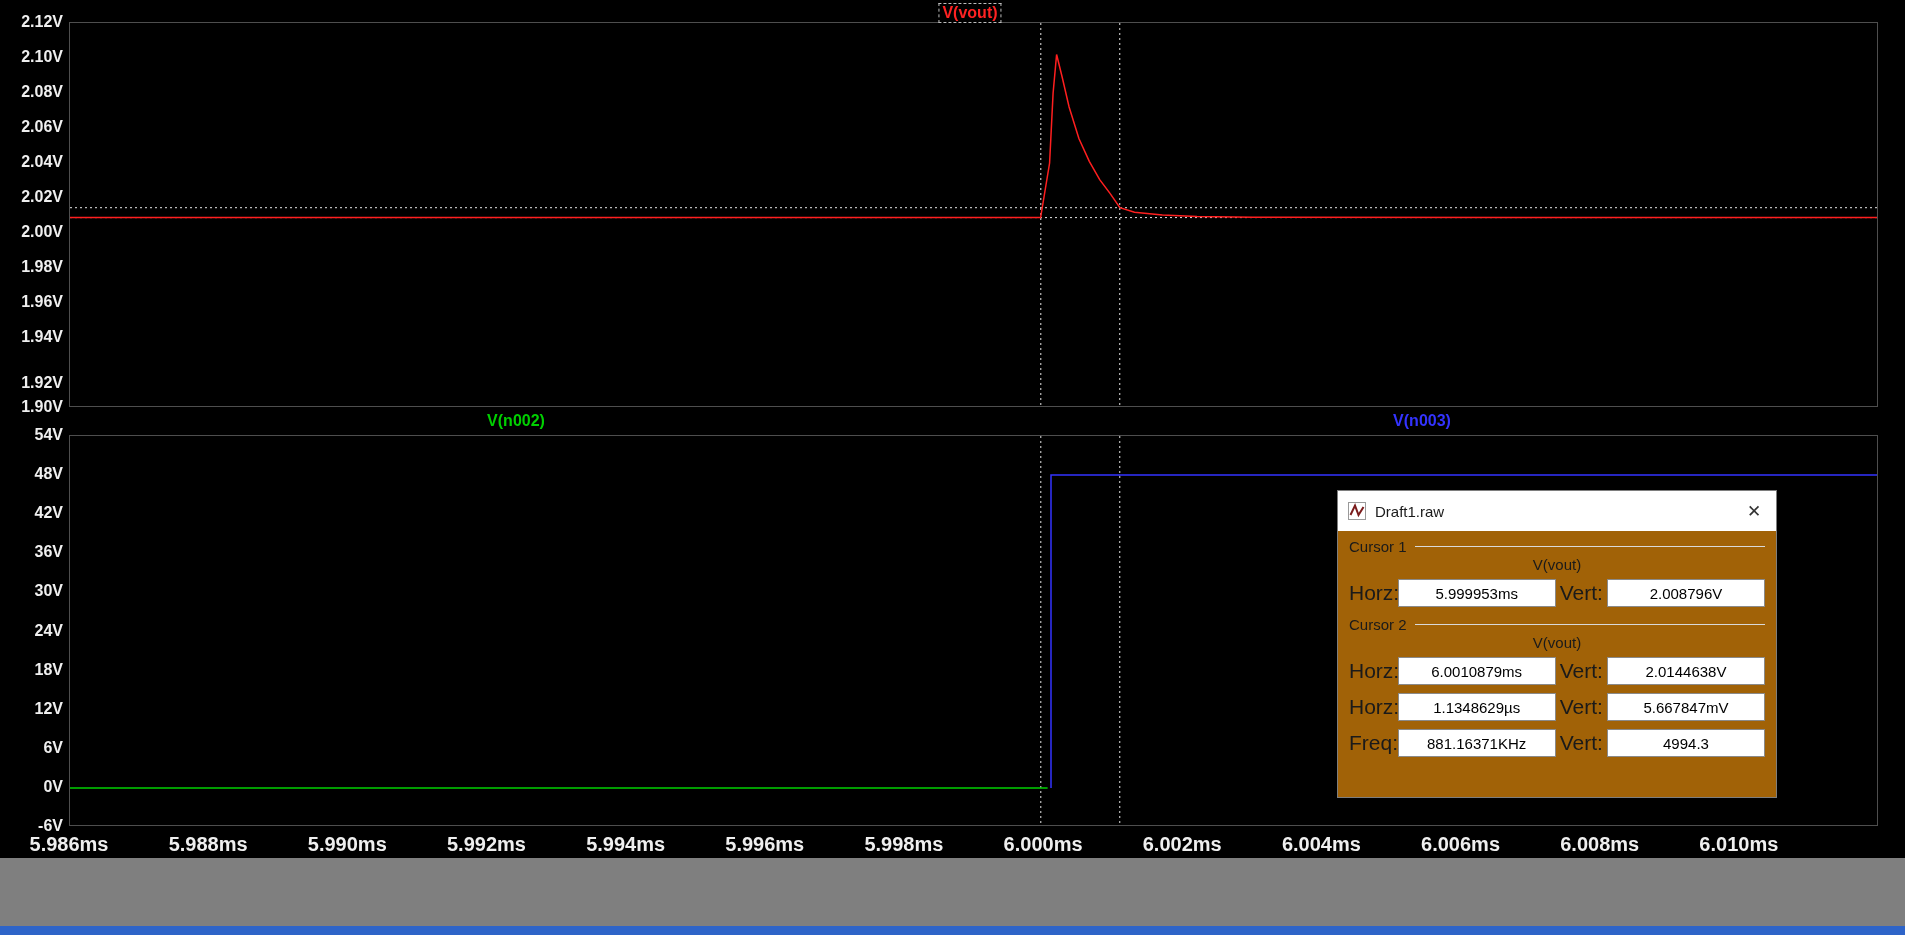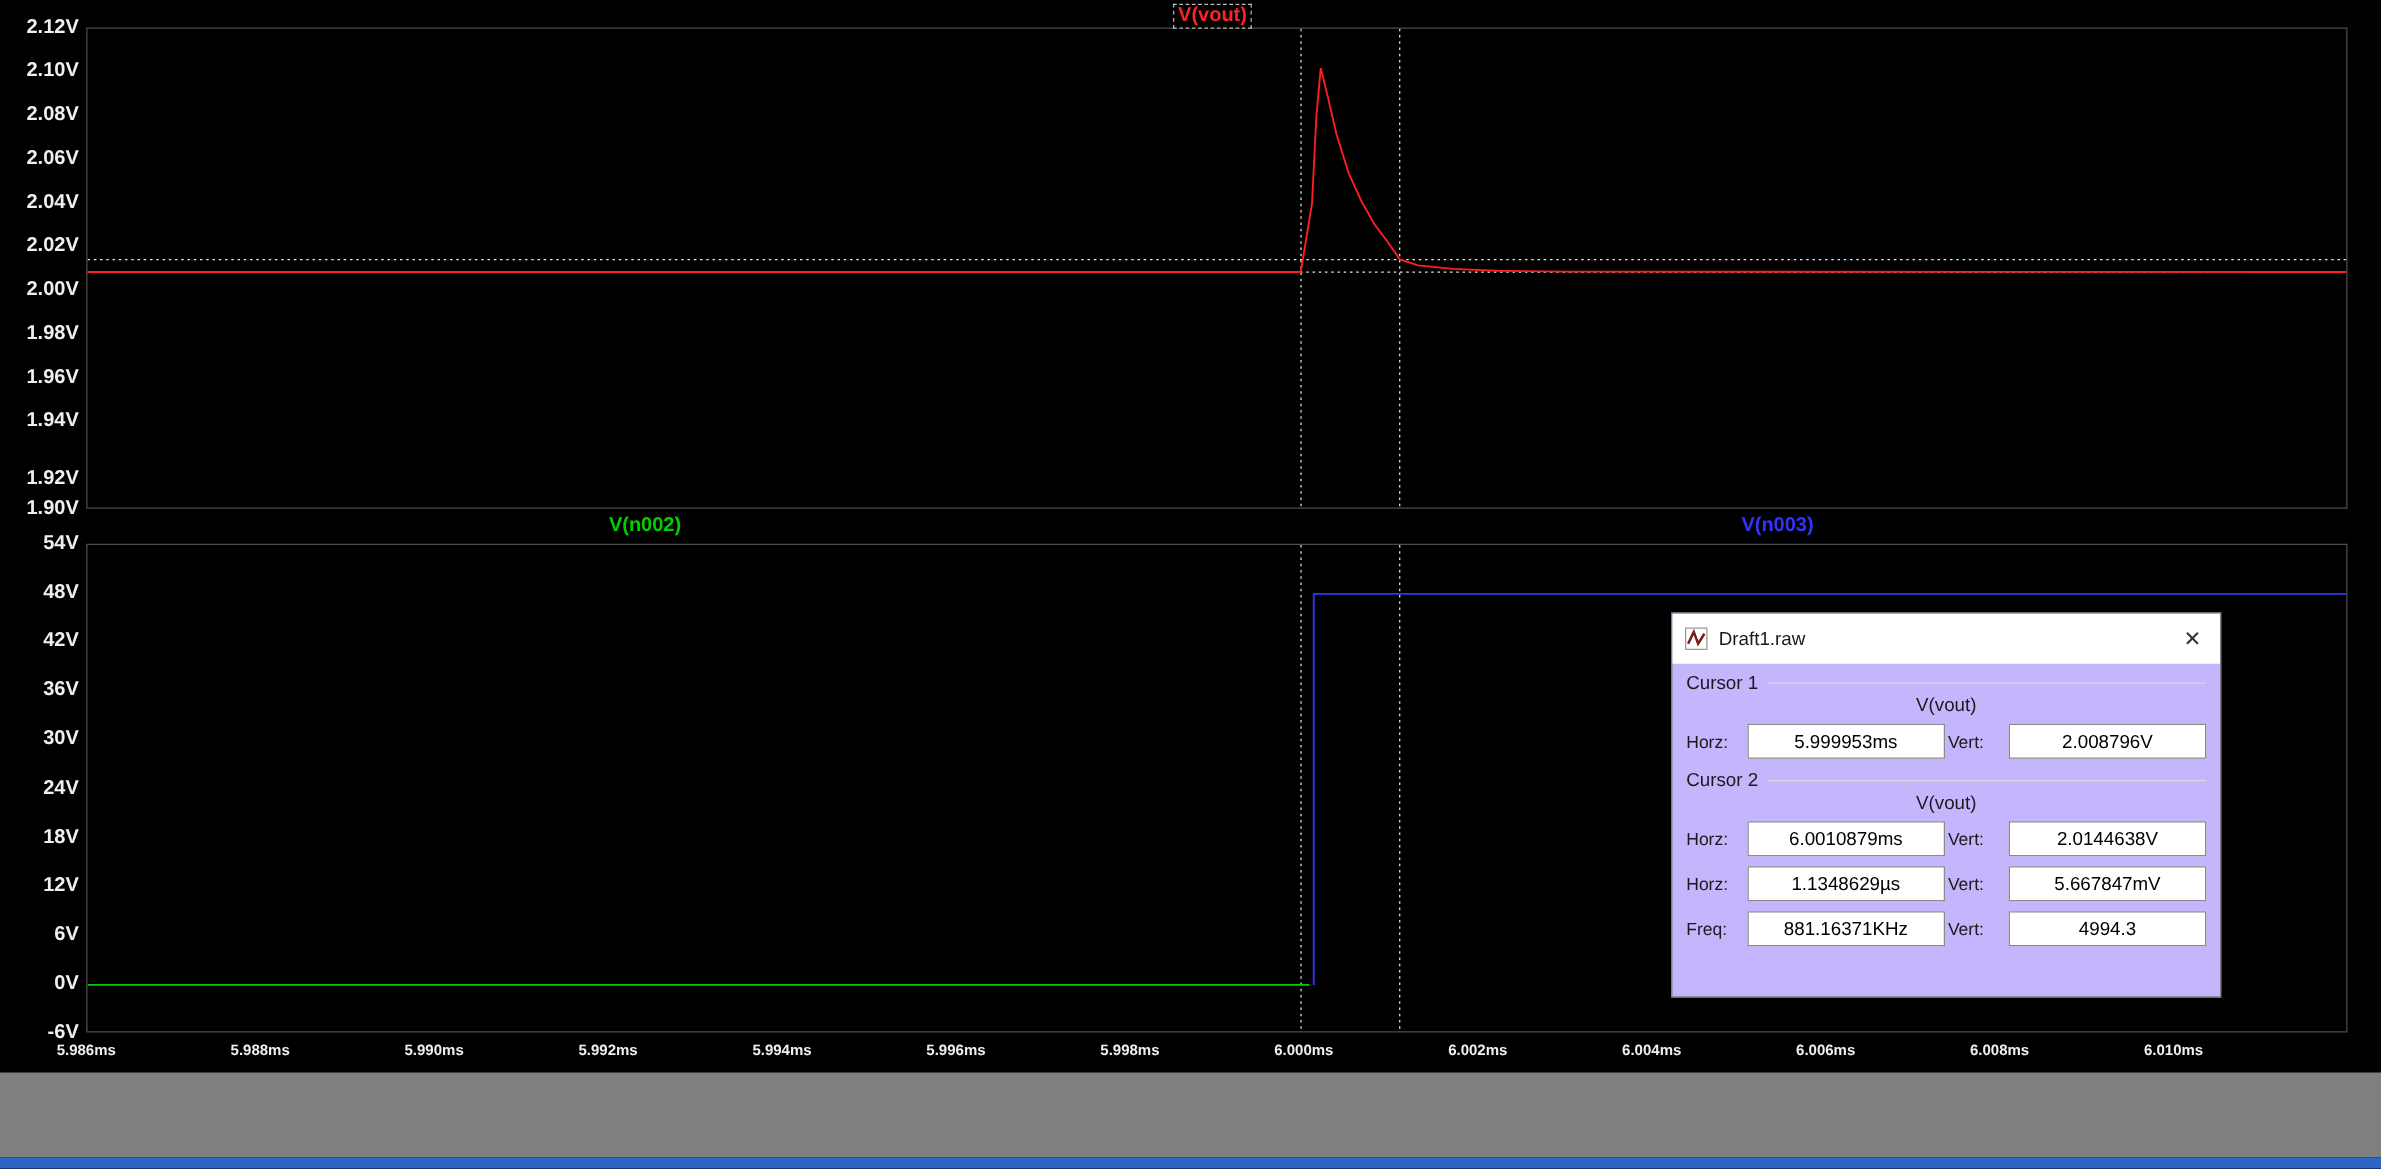--- a/index.html
+++ b/index.html
@@ -6,42 +6,42 @@
   body{
     width:1905px;height:935px;position:relative;overflow:hidden;
     background:#000;font-family:"Liberation Sans",sans-serif;
     -webkit-font-smoothing:antialiased;
   }
   
   .pane{position:absolute;left:69px;background:#000;border:1px solid #4e4e4e;box-sizing:border-box;}
   #pane-top{top:22px;}
   #pane-bottom{top:435px;}
   .axis-col span{position:absolute;right:6px;color:#efefef;font-weight:bold;font-size:16px;line-height:18px;white-space:nowrap;}
-  #x-axis span{position:absolute;top:833px;width:130px;text-align:center;color:#efefef;font-weight:bold;font-size:12px;white-space:nowrap;}
+  #x-axis span{position:absolute;top:833px;width:130px;text-align:center;color:#efefef;font-weight:bold;font-size:20px;white-space:nowrap;}
   .trace-label{position:absolute;transform:translateX(-50%);font-size:16px;font-weight:bold;white-space:nowrap;z-index:3;background:#000;padding:0 3px;}
   #lbl-vout{left:970px;top:3px;border:1px dashed #bdbdbd;}
   #lbl-n002{left:516px;top:412px;}
   #lbl-n003{left:1422px;top:412px;}
   
   #gray-area{position:absolute;left:0;top:858px;width:1905px;height:68px;background:#7f7f7f;}
   #blue-strip{position:absolute;left:0;top:926px;width:1905px;height:9px;background:#2e64c8;}
   
-  #dlg{position:absolute;left:1337px;top:490px;width:440px;height:308px;background:#c4b5fd;
+  #dlg{position:absolute;left:1337px;top:490px;width:440px;height:308px;background:#a16207;
        border:1px solid #7e7e7e;z-index:10;box-sizing:border-box;box-shadow:3px 3px 8px rgba(0,0,0,0.55);}
   .dlg-title{height:40px;background:#ffffff;display:flex;align-items:center;padding:0 0 0 9px;}
   .dlg-title-text{font-size:15px;color:#1a1a1a;margin-left:8px;}
   .dlg-close{margin-left:auto;width:44px;height:40px;display:flex;align-items:center;justify-content:center;
              font-size:17px;color:#333;cursor:default;}
   .dlg-body{padding:2px 11px 6px 11px;}
   .grp-head{display:flex;align-items:center;margin-top:4px;height:18px;text-align:right;}
   .grp-head > span.h{font-size:15px;color:#1a1a1a;white-space:nowrap;}
   .rule{flex:1;height:1px;background:#d9d9d9;margin-left:8px;}
   .grp-trace{text-align:center;font-size:15px;color:#1a1a1a;height:18px;margin-top:1px;}
   .fld-row{display:flex;align-items:center;justify-content:space-between;margin:5px 0 8px 0;}
-  .fld-lab{width:46px;font-size:14px;color:#1a1a1a;}
+  .fld-lab{width:46px;font-size:21px;color:#1a1a1a;text-align:center;}
   .fld-box{width:158px;height:28px;border:1px solid #8a8a8a;background:#fff;color:#000;
            font-family:"Liberation Sans",sans-serif;font-size:15px;text-align:center;
            box-sizing:border-box;padding:0 4px;}
 </style>
 </head>
 <body>
 
 <div>
 
   <div id="y-axis-top" class="axis-col">

